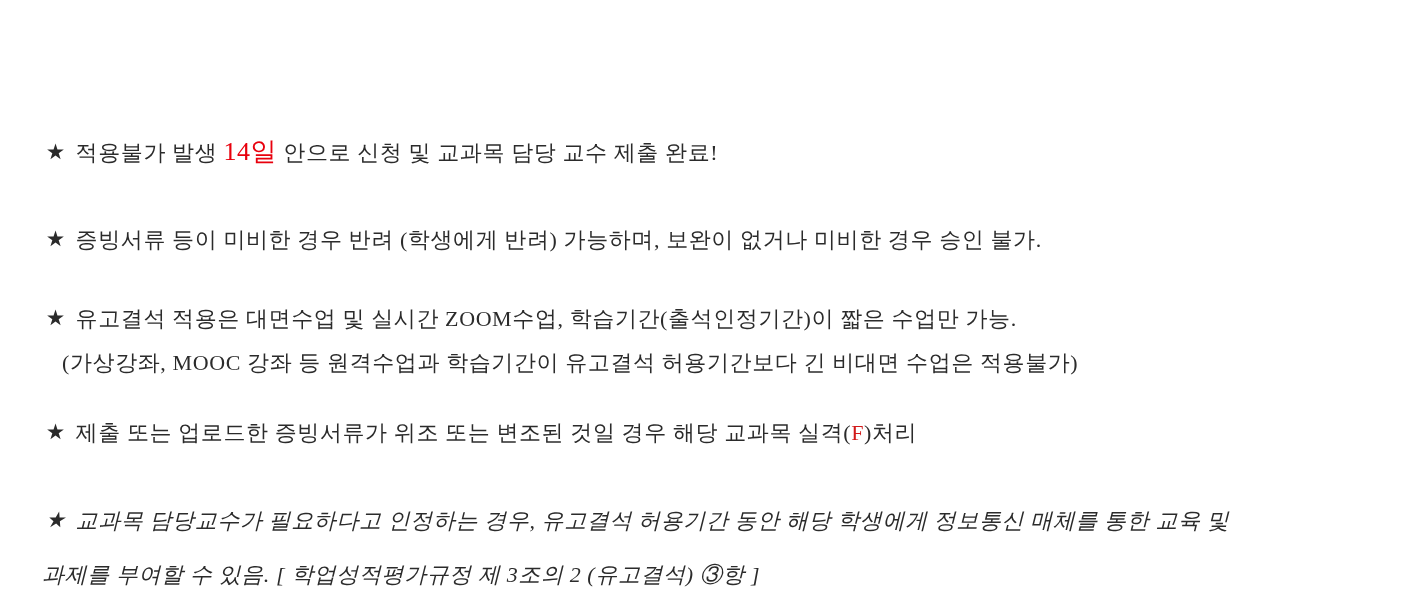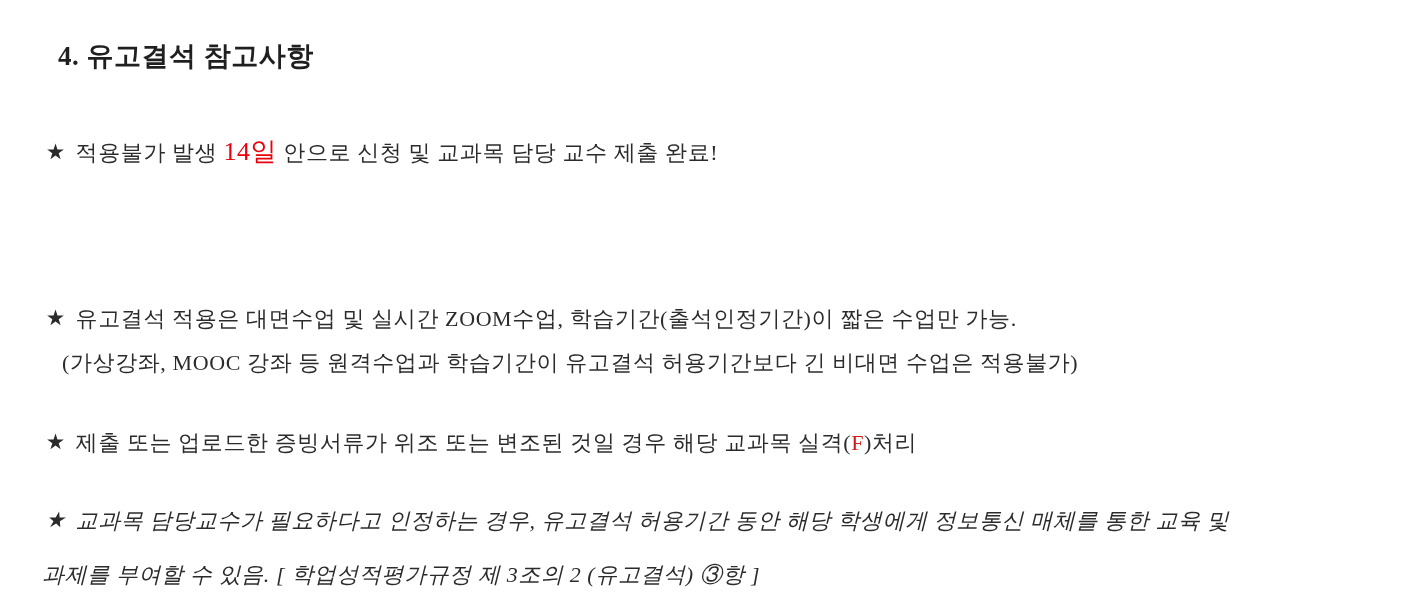--- a/index.html
+++ b/index.html
@@ -48,21 +48,21 @@
     color: #2b2b2b;
   }
   .b1 { top: 133px; }
   .b2 { top: 224px; }
   .b3 { top: 303px; }
   .b3 .second-line {
     display: block;
     margin-left: 16px;
     margin-top: 12px;
   }
-  .b4 { top: 427px; }
+  .b4 { top: 417px; }
   .b5 { top: 505px; font-style: italic; }
   .b5 .second-line {
     display: block;
     margin-left: -4px;
     margin-top: 22px;
   }
   .red-f {
     color: #d21a1a;
   }
   .big-red {
@@ -70,26 +70,28 @@
     font-size: 26px;
     font-weight: normal;
     margin-top: 16px;
   }
 </style>
 </head>
 <body>
 
 <div class="page">
 
-  <div class="heading">4. 유고결석 참고사항</div>
 
   <div class="bullet-block b1">
     <span class="star">★</span><span>적용불가 발생 </span><span class="big-red">14일</span><span> 안으로 신청 및 교과목 담당 교수 제출 완료!</span>
   </div>
 
+  <div class="bullet-block b2">
+    <span class="star">★</span><span>증빙서류 등이 미비한 경우 반려 (학생에게 반려) 가능하며, 보완이 없거나 미비한 경우 승인 불가.</span>
+  </div>
 
   <div class="bullet-block b3">
     <span class="star">★</span><span>유고결석 적용은 대면수업 및 실시간 ZOOM수업, 학습기간(출석인정기간)이 짧은 수업만 가능.</span>
     <span class="second-line">(가상강좌, MOOC 강좌 등 원격수업과 학습기간이 유고결석 허용기간보다 긴 비대면 수업은 적용불가)</span>
   </div>
 
   <div class="bullet-block b4">
     <span class="star">★</span><span>제출 또는 업로드한 증빙서류가 위조 또는 변조된 것일 경우 해당 교과목 실격(</span><span class="red-f">F</span><span>)처리</span>
   </div>
 

